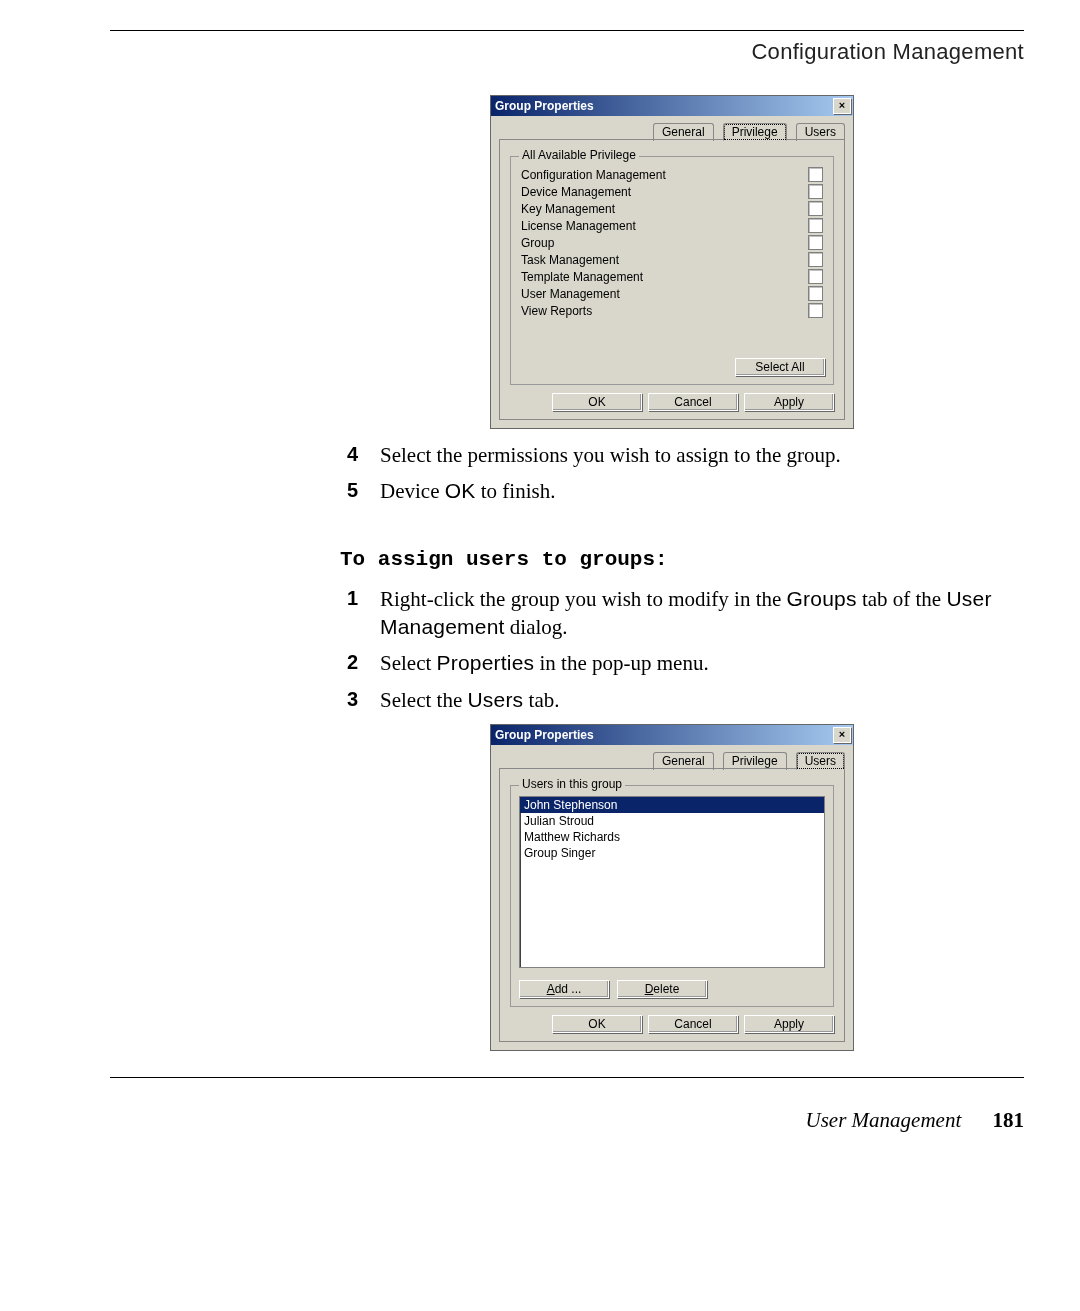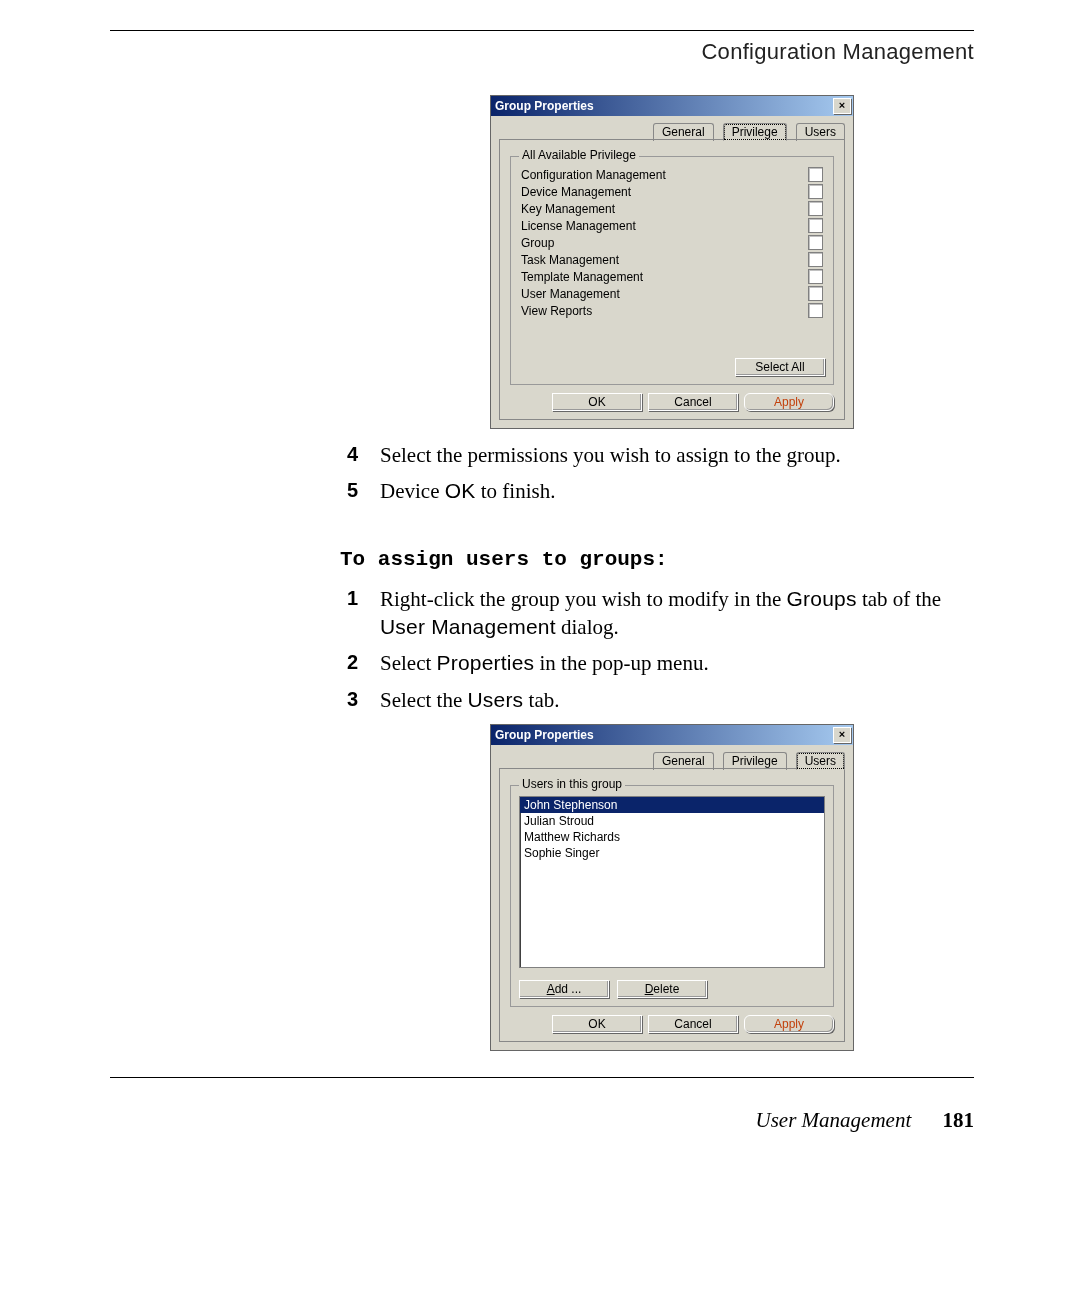--- a/index.html
+++ b/index.html
@@ -5,21 +5,21 @@
   body {
     margin: 0;
     padding: 0;
     background: #fff;
     font-family: Georgia, 'Times New Roman', serif;
     color: #000;
     width: 1080px;
   }
   .page {
     box-sizing: border-box;
-    padding: 30px 106px 40px 110px;
+    padding: 30px 56px 40px 110px;
   }
   hr.rule {
     border: none;
     border-top: 1px solid #000;
     margin: 0;
   }
   .chapter-head {
     text-align: right;
     font-size: 22px;
     font-weight: 300;
@@ -126,21 +126,21 @@
     padding: 1px 8px;
     font-size: 12px;
     font-family: Tahoma, Arial, sans-serif;
     background: #d9d7cc;
     border: 1px solid #fff;
     box-shadow: 1px 1px 0 #666, inset -1px -1px 0 #999;
     text-align: center;
     cursor: default;
     color: #000;
   }
-  .winbtn.disabled { color: #c2410c; border-radius: 6px; }
+  .winbtn.disabled { color: #000000; }
   .winbtn .ul { text-decoration: underline; }
 
   .btnrow { display: flex; gap: 6px; justify-content: flex-end; margin-top: 8px; }
 
   .selectall-row { display:flex; justify-content:flex-end; margin-top:40px; }
 
   .listbox {
     border: 1px solid #808080;
     background: #fff;
     box-shadow: inset 1px 1px 0 #404040;
@@ -297,21 +297,21 @@
           <div class="tab">Privilege</div>
           <div class="tab active">Users</div>
         </div>
         <div class="tab-panel">
           <div class="groupbox">
             <span class="legend">Users in this group</span>
             <div class="listbox">
               <div class="listitem selected">John Stephenson</div>
               <div class="listitem">Julian Stroud</div>
               <div class="listitem">Matthew Richards</div>
-              <div class="listitem">Sophie Singer</div>
+              <div class="listitem">Group Singer</div>
             </div>
             <div class="listbtnrow">
               <span class="winbtn"><span class="ul">A</span><span>dd ...</span></span>
               <span class="winbtn"><span class="ul">D</span><span>elete</span></span>
             </div>
           </div>
           <div class="btnrow">
             <span class="winbtn">OK</span>
             <span class="winbtn">Cancel</span>
             <span class="winbtn disabled">Apply</span>

